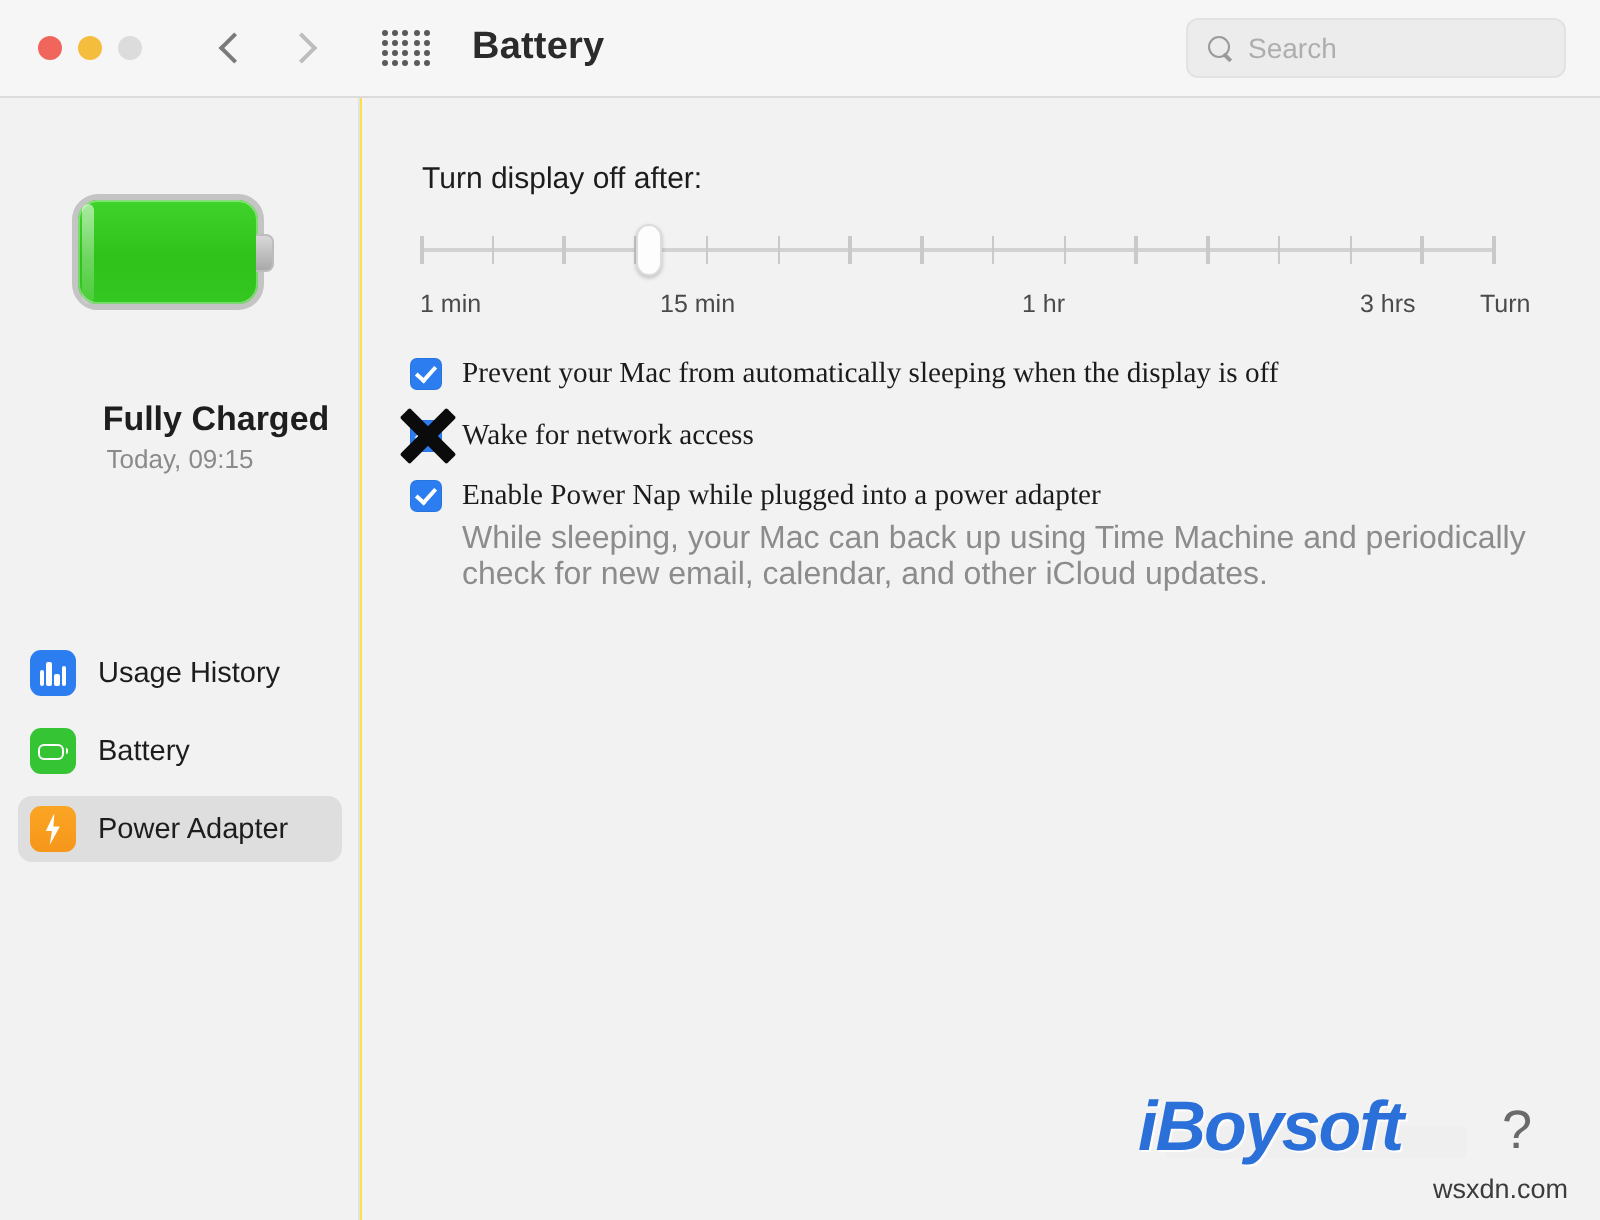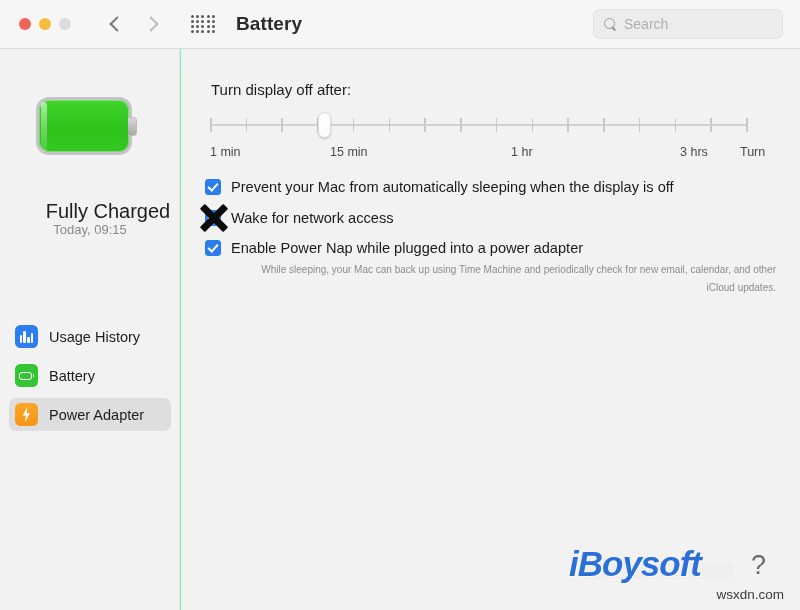--- a/index.html
+++ b/index.html
@@ -13,21 +13,21 @@
   body {
     font-family: "Liberation Sans", sans-serif;
     background: #f1f1f1;
     -webkit-font-smoothing: antialiased;
   }
 
   .window {
     position: relative;
     width: 800px;
     height: 610px;
-    background: #86efac;
+    background: #fde047;
     overflow: hidden;
   }
 
   
   .toolbar {
     position: absolute;
     top: 0; left: 0;
     width: 800px;
     height: 49px;
     background: #f6f6f6;
@@ -187,22 +187,22 @@
     background: linear-gradient(180deg, #d8d8d8, #a9a9a9);
     border: 1px solid #bdbdbd;
     border-left: none;
   }
 
   .batt-status {
     position: absolute;
     top: 151px;
     left: 0; width: 216px;
     text-align: center;
-    font-size: 20px;
-    font-weight: 400;
+    font-size: 17px;
+    font-weight: 700;
     color: #1e1e1e;
   }
   .batt-substatus {
     position: absolute;
     top: 173px;
     left: 0; width: 180px;
     text-align: center;
     font-size: 13px;
     color: #8a8a8a;
   }
@@ -389,28 +389,28 @@
     left: 5px; top: 2.3px;
     width: 4px; height: 8px;
     border-right: 2px solid #fff;
     border-bottom: 2px solid #fff;
     transform: rotate(42deg);
   }
   .opt-label {
     font-size: 14.6px;
     color: #1b1b1b;
     line-height: 20px;
+    font-family: Liberation Serif, serif;
   }
   .opt-desc {
-    font-size: 10px;
+    font-size: 16px;
     color: #8c8c8c;
     line-height: 17.5px;
     margin: 3px 0 0 26px;
     max-width: 545px;
-    text-align: right;
   }
 
   .row-gap-1 { height: 11px; }
   .row-gap-2 { height: 10px; }
   .row-gap-3 { height: 14px; }
 
   
   .x-mark {
     position: absolute;
     left: -10px;

